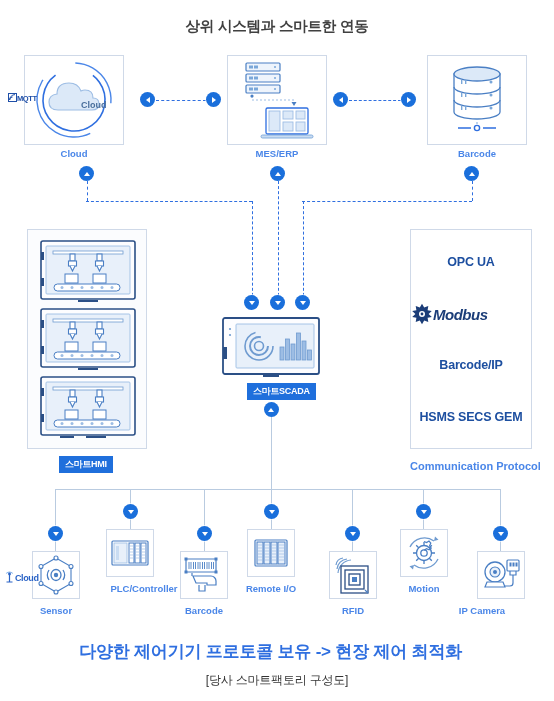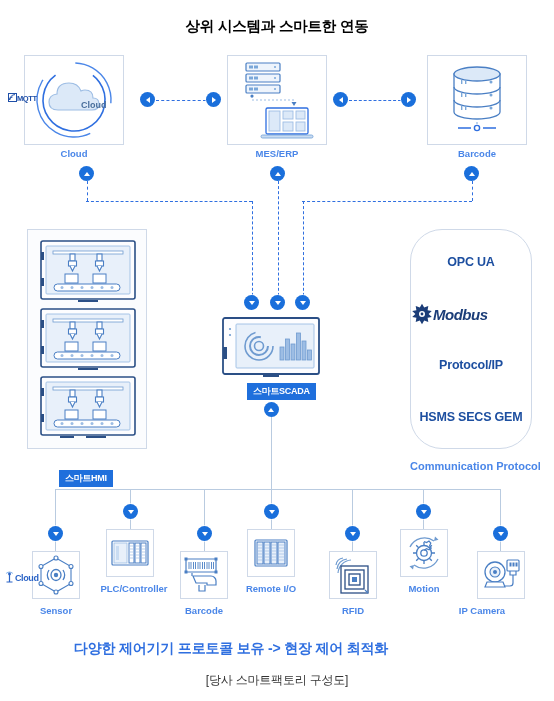--- a/index.html
+++ b/index.html
@@ -3,23 +3,23 @@
 <meta charset="utf-8">
 <style>
   html,body{margin:0;padding:0;background:#ffffff;}
   body{width:554px;height:701px;position:relative;overflow:hidden;
        font-family:"Liberation Sans","DejaVu Sans",sans-serif;
        -webkit-font-smoothing:antialiased;}
   .stage{position:absolute;left:0;top:0;width:554px;height:701px;}
 
   
   .title{position:absolute;left:0;top:17px;width:554px;text-align:center;
-         font-size:14.5px;font-weight:bold;color:#000000;letter-spacing:-0.2px;}
-  .footline{position:absolute;left:0;top:640px;width:462px;text-align:center;
-            font-size:14px;font-weight:bold;color:#2f6fe0;letter-spacing:-0.2px;}
+         font-size:14.5px;font-weight:bold;color:#404040;letter-spacing:-0.2px;}
+  .footline{position:absolute;left:0;top:640px;width:462px;text-align:right;
+            font-size:17px;font-weight:bold;color:#2f6fe0;letter-spacing:-0.2px;}
   .caption{position:absolute;left:0;top:672px;width:554px;text-align:center;
            font-size:12px;color:#333333;letter-spacing:-0.2px;}
 
   
   .card{position:absolute;border:1px solid #cfd9e8;background:#ffffff;box-sizing:border-box;}
   .nodelabel{position:absolute;text-align:center;font-size:9.5px;font-weight:bold;
              color:#4a86e8;white-space:nowrap;}
   .badge{position:absolute;background:#1f6fdc;color:#ffffff;font-size:9px;
          font-weight:bold;padding:2px 6px;white-space:nowrap;letter-spacing:-0.3px;}
 
@@ -274,21 +274,21 @@
           <circle cx="42" cy="47.5" r="1.5"></circle>
             <circle cx="52" cy="47.5" r="1.5"></circle>
             <circle cx="62" cy="47.5" r="1.5"></circle>
           <circle cx="72" cy="47.5" r="1.5"></circle>
           </g>
         <rect x="20" y="60" width="14" height="2" fill="#2b4f86"></rect>
         <rect x="46" y="60" width="20" height="2" fill="#2b4f86"></rect>
       </svg>
     </div>
   </div>
-  <div class="badge" style="left:59px;top:456px;margin-top:14px;">스마트HMI</div>
+  <div class="badge" style="left:59px;top:456px;">스마트HMI</div>
 
   <div style="position:absolute;left:222px;top:317px;width:98px;height:62px;">
     <svg width="98" height="62" viewBox="0 0 98 62">
       <rect x="1" y="1" width="96" height="56" rx="2" fill="#fdfdff" stroke="#2b4f86" stroke-width="1.8"></rect>
       <rect x="14" y="7" width="78" height="44" rx="1" fill="#e8f0fa" stroke="#9dbde4" stroke-width="0.9"></rect>
       <rect x="1" y="30" width="4" height="12" fill="#2b4f86"></rect>
       <g fill="#6f9bd0">
           <circle cx="8" cy="12" r="1.1"></circle>
           <circle cx="8" cy="18" r="1.1"></circle>
         </g>
@@ -303,34 +303,34 @@
         <rect x="69" y="27" width="4" height="16"></rect>
         <rect x="74.5" y="16" width="4" height="27"></rect>
         <rect x="80" y="24" width="4" height="19"></rect>
         <rect x="85.5" y="33" width="4" height="10"></rect>
       </g>
       <rect x="41" y="58" width="16" height="2" fill="#2b4f86"></rect>
     </svg>
   </div>
   <div class="badge" style="left:247px;top:383px;">스마트SCADA</div>
 
-  <div class="card" style="left:410px;top:229px;width:122px;height:220px;border-radius:32px;">
+  <div class="card" style="left:410px;top:229px;width:122px;height:220px;">
     <div class="protocol-item" style="top:25px;">OPC UA</div>
 
     <div class="modbus-wrap" style="top:73px;">
       <svg width="22" height="22" viewBox="0 0 22 22" style="display:inline-block;vertical-align:-6px;">
         <path d="M11 0.8 l2.2 3.6 l4.1 -1.3 l-0.7 4.2 l4.2 0.8 l-3.2 2.9 l3.2 2.9 l-4.2 0.8
                  l0.7 4.2 l-4.1 -1.3 l-2.2 3.6 l-2.2 -3.6 l-4.1 1.3 l0.7 -4.2 l-4.2 -0.8
                  l3.2 -2.9 l-3.2 -2.9 l4.2 -0.8 l-0.7 -4.2 l4.1 1.3 z" fill="#1b3d78"></path>
         <circle cx="11" cy="11" r="3" fill="#ffffff"></circle>
         <circle cx="11" cy="11" r="1.4" fill="#1b3d78"></circle>
       </svg><span class="modbus-text">Modbus</span>
     </div>
 
-    <div class="protocol-item" style="top:128px;">Protocol/IP</div>
+    <div class="protocol-item" style="top:128px;">Barcode/IP</div>
     <div class="protocol-item" style="top:180px;">HSMS SECS GEM</div>
   </div>
   <div class="nodelabel" style="left:410px;top:460px;width:122px;font-size:11px;">Communication Protocol</div>
 
   <div class="knob up" style="left:263.5px;top:402px;">
       <i></i>
     </div>
   <div class="vsolid" style="left:271px;top:417px;height:72px;"></div>
 
   <div class="hsolid" style="left:55px;top:489px;width:445px;"></div>
@@ -403,21 +403,21 @@
           <rect x="28" y="13" width="5" height="20"></rect>
         <rect x="34" y="13" width="5" height="20"></rect>
       </g>
       <g stroke="#9dbde4" stroke-width="0.7">
         <path d="M23 16 h3 M23 19 h3 M23 22 h3 M23 25 h3 M23 28 h3"></path>
         <path d="M29 16 h3 M29 19 h3 M29 22 h3 M29 25 h3 M29 28 h3"></path>
         <path d="M35 16 h3 M35 19 h3 M35 22 h3 M35 25 h3 M35 28 h3"></path>
       </g>
     </svg>
   </div>
-  <div class="nodelabel" style="left:94px;top:583px;width:80px;">PLC/Controller</div>
+  <div class="nodelabel" style="left:104px;top:583px;width:80px;">PLC/Controller</div>
 
   <div class="card" style="left:180px;top:551px;width:48px;height:48px;">
     <svg width="46" height="46" viewBox="0 0 46 46">
       <rect x="5" y="7" width="30" height="13" rx="1" fill="#ffffff" stroke="#4a7fc4" stroke-width="1.2"></rect>
       <g stroke="#4a7fc4" stroke-width="0.9">
         <path d="M8 10 v7 M10 10 v7 M12.5 10 v7 M14.5 10 v7 M17 10 v7 M19 10 v7
                  M21.5 10 v7 M23.5 10 v7 M26 10 v7 M28 10 v7 M30.5 10 v7 M32.5 10 v7"></path>
       </g>
       <g fill="#4a7fc4">
           <rect x="3.5" y="5.5" width="3" height="3"></rect>

